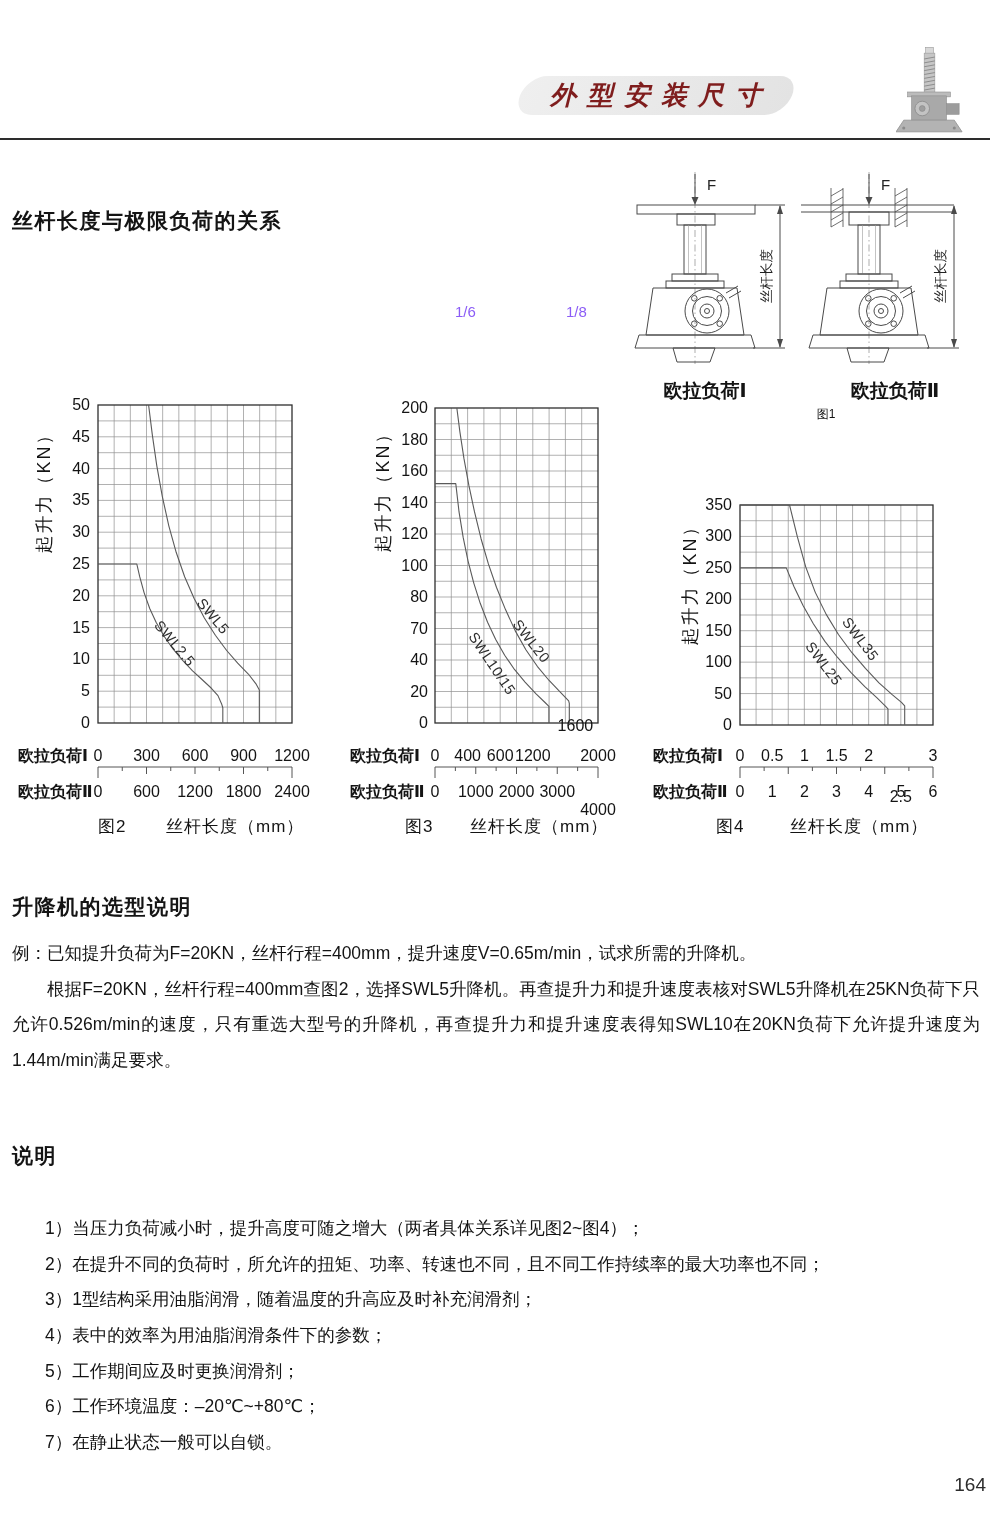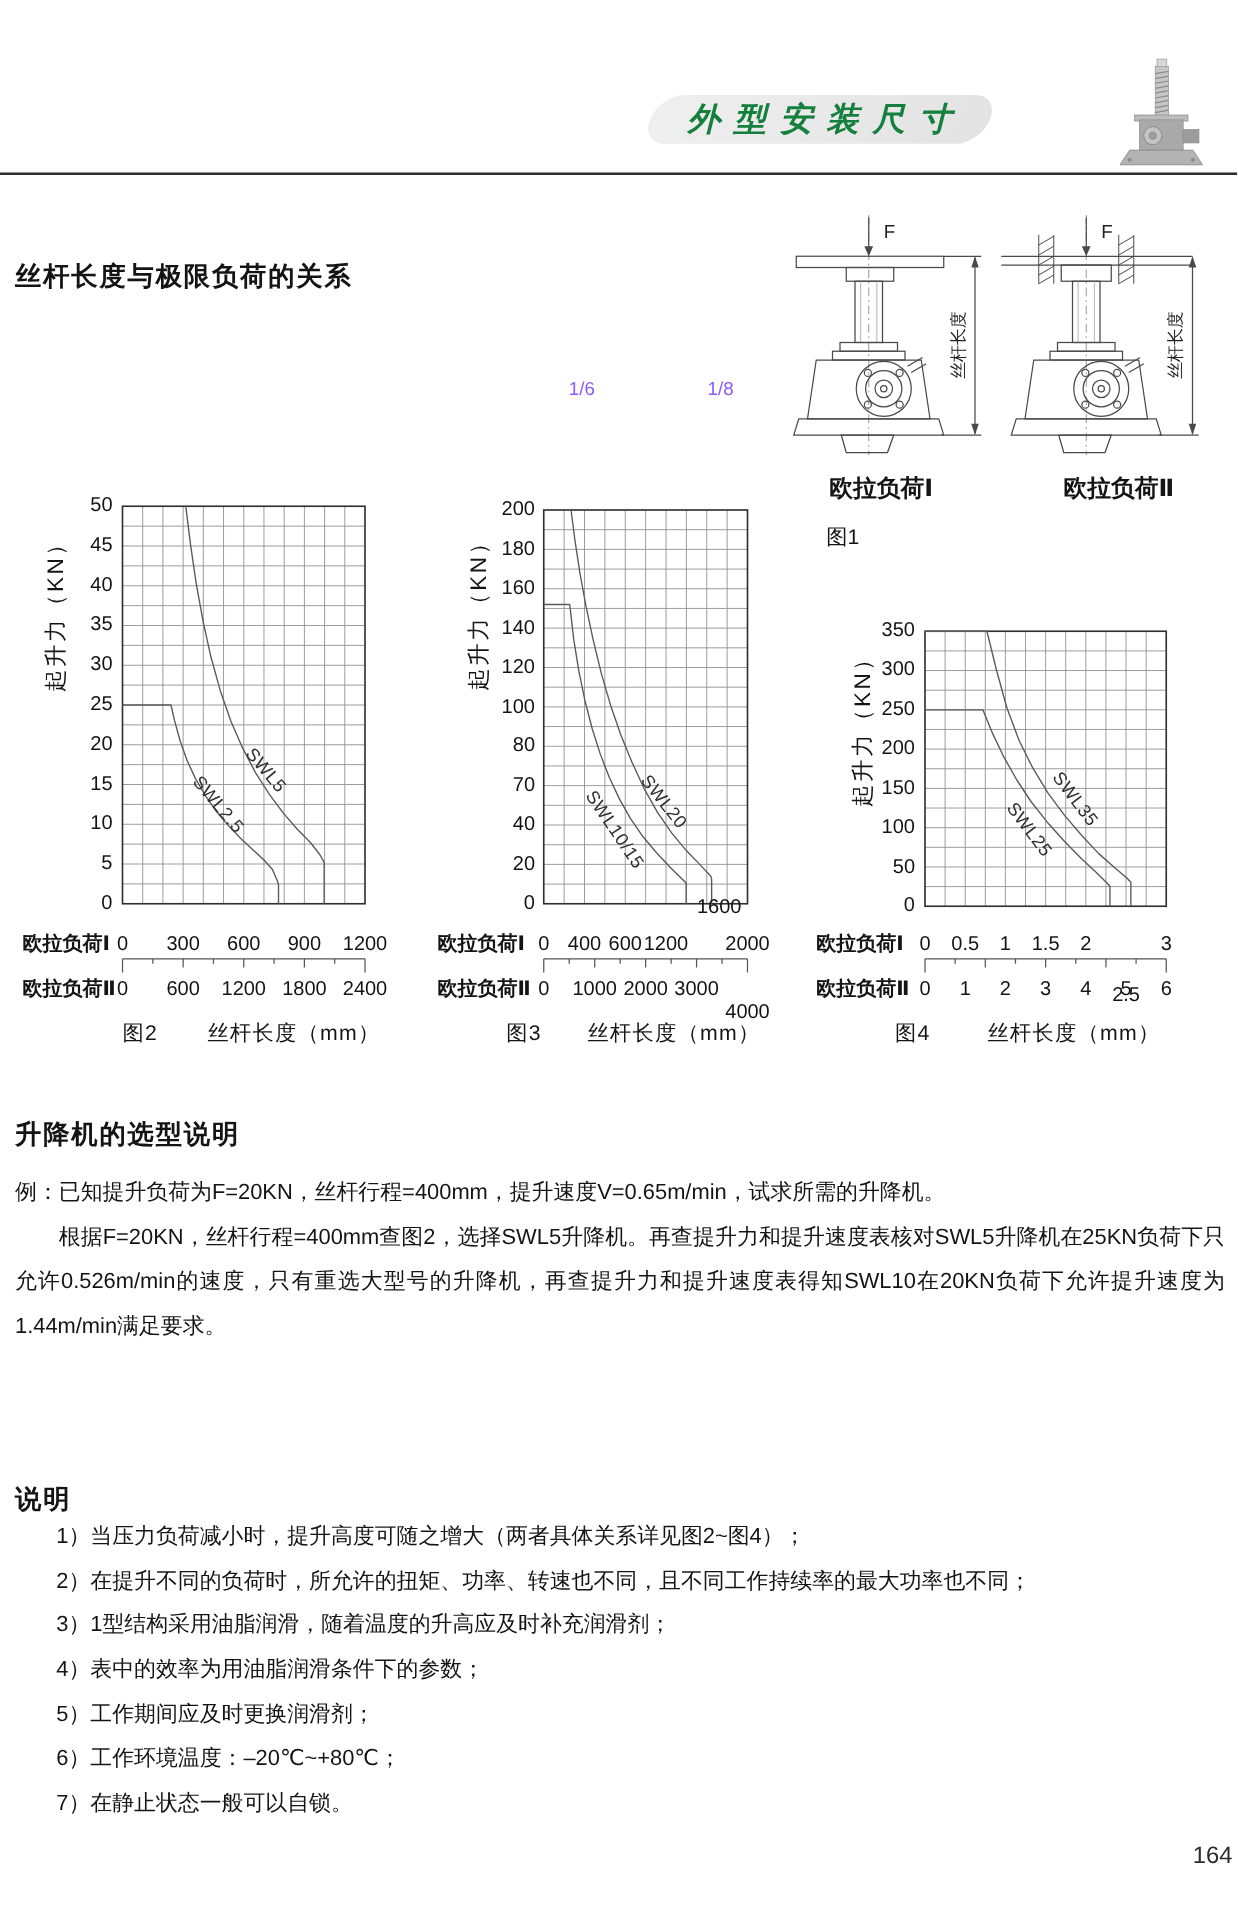--- a/index.html
+++ b/index.html
@@ -4,35 +4,35 @@
 <style>
   html,body{margin:0;padding:0;background:#fff;}
   .page{position:relative;width:990px;height:1539px;background:#ffffff;overflow:hidden;
         font-family:"Liberation Sans","DejaVu Sans",sans-serif;color:#141414;}
 
   
   .band{position:absolute;left:520px;top:76px;width:272px;height:39px;}
   .band-bg{position:absolute;inset:0;background:linear-gradient(90deg,#efefef,#e3e3e3);
            transform:skewX(-22deg);border-radius:20px;}
   .band-text{position:relative;display:flex;align-items:center;justify-content:center;height:100%;
-             font-size:26px;font-weight:bold;font-style:italic;letter-spacing:11px;padding-left:10px;color:#15803d;}
+             font-size:26px;font-weight:bold;font-style:italic;letter-spacing:11px;padding-left:10px;color:#7f1d1d;}
   .header-rule{position:absolute;left:0;top:138px;width:990px;height:2px;background:#2d2d2d;}
   .jack-icon{position:absolute;left:896px;top:46px;}
 
   .sec-title{position:absolute;font-size:21px;font-weight:600;letter-spacing:1.5px;white-space:nowrap;}
   #title1{left:12px;top:207px;}
   #title2{left:12px;top:893px;}
-  #title3{left:12px;top:1185px;}
+  #title3{left:12px;top:1142px;}
 
   
   .jack-svg{position:absolute;top:168px;}
   #jackA{left:623px;} #jackB{left:797px;}
   .fig1-label{position:absolute;top:378px;width:150px;text-align:center;font-size:19px;font-weight:600;white-space:nowrap;}
   #fig1LabelA{left:630px;} #fig1LabelB{left:820px;}
-  .fig1-caption{position:absolute;top:418px;left:661px;width:330px;font-size:17px;}
+  .fig1-caption{position:absolute;top:406px;left:661px;width:330px;text-align:center;font-size:12px;}
 
   .float-frac{position:absolute;top:303px;font-size:15px;color:#8b5cf6;}
   #frac16{left:455px;} #frac18{left:566px;}
 
   
   .chart-ylabel{position:absolute;font-size:18px;letter-spacing:2px;white-space:nowrap;
                 transform:translate(-50%,-50%) rotate(-90deg);}
   .ytick{position:absolute;width:34px;text-align:right;font-size:16px;line-height:18px;}
   .scale-label{position:absolute;font-size:16px;font-weight:600;white-space:nowrap;line-height:19px;}
   .scale-tick{position:absolute;transform:translateX(-50%);font-size:16px;line-height:19px;white-space:nowrap;}

